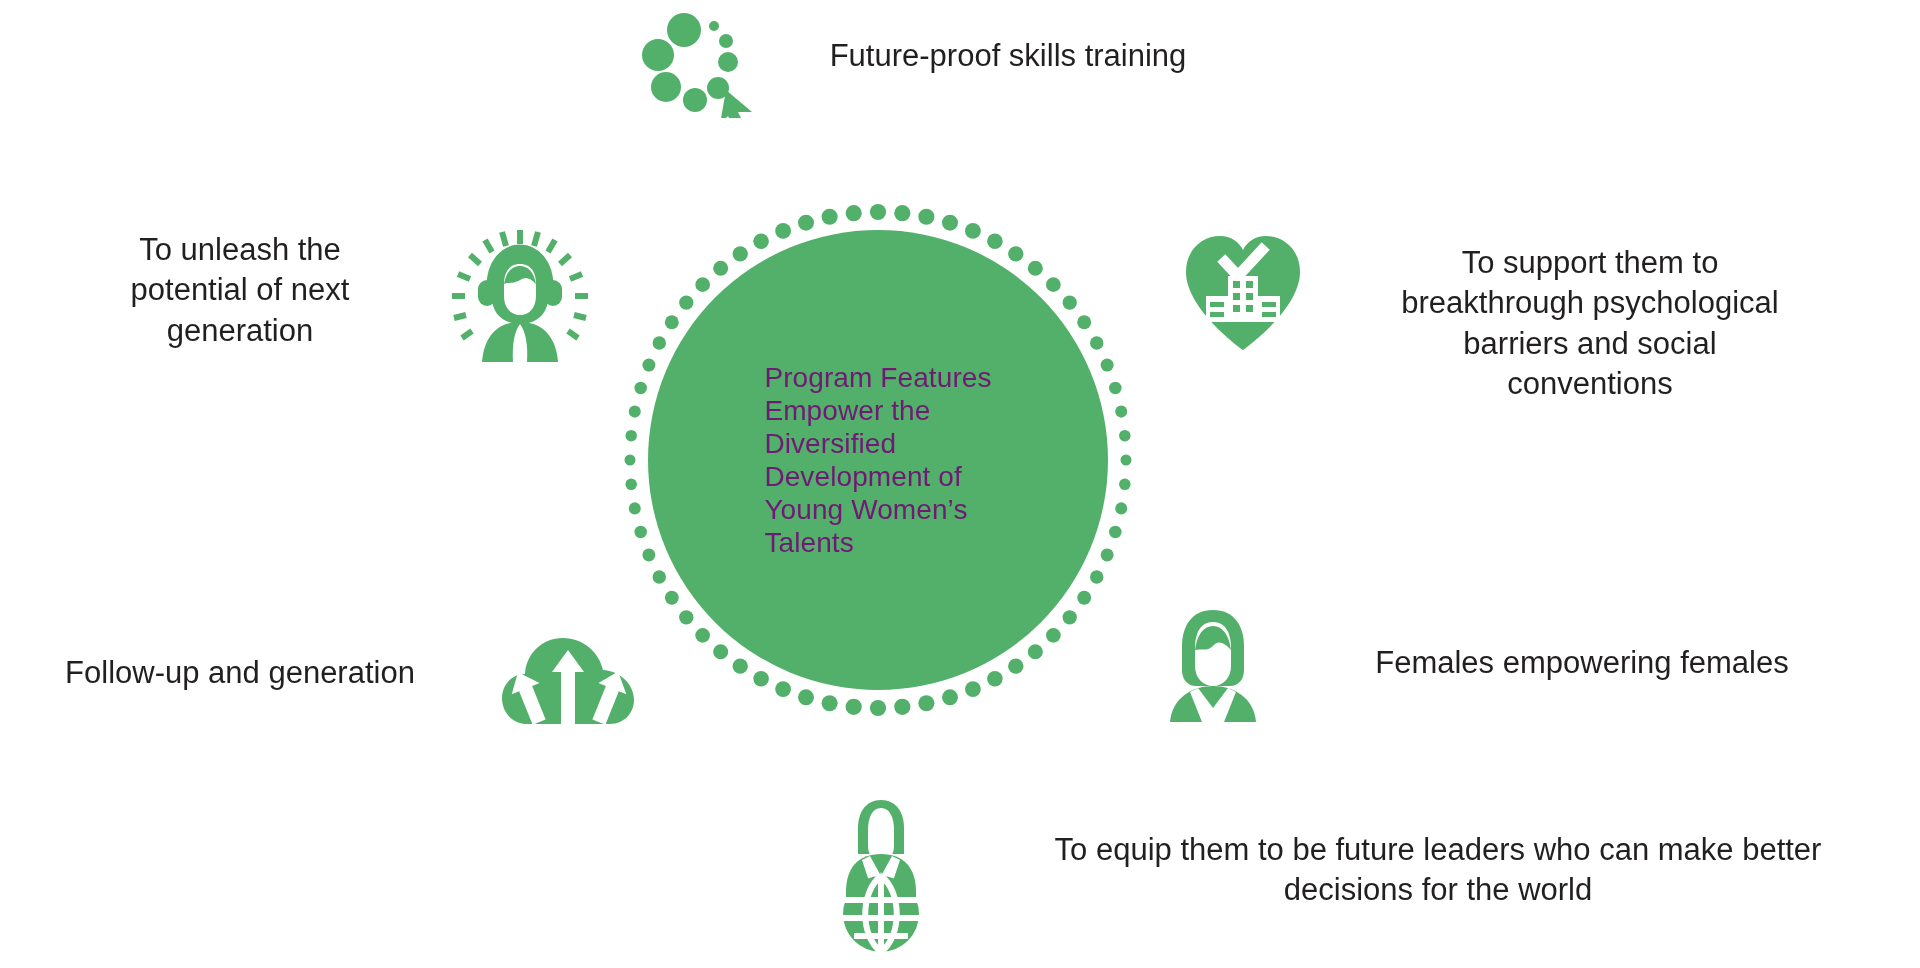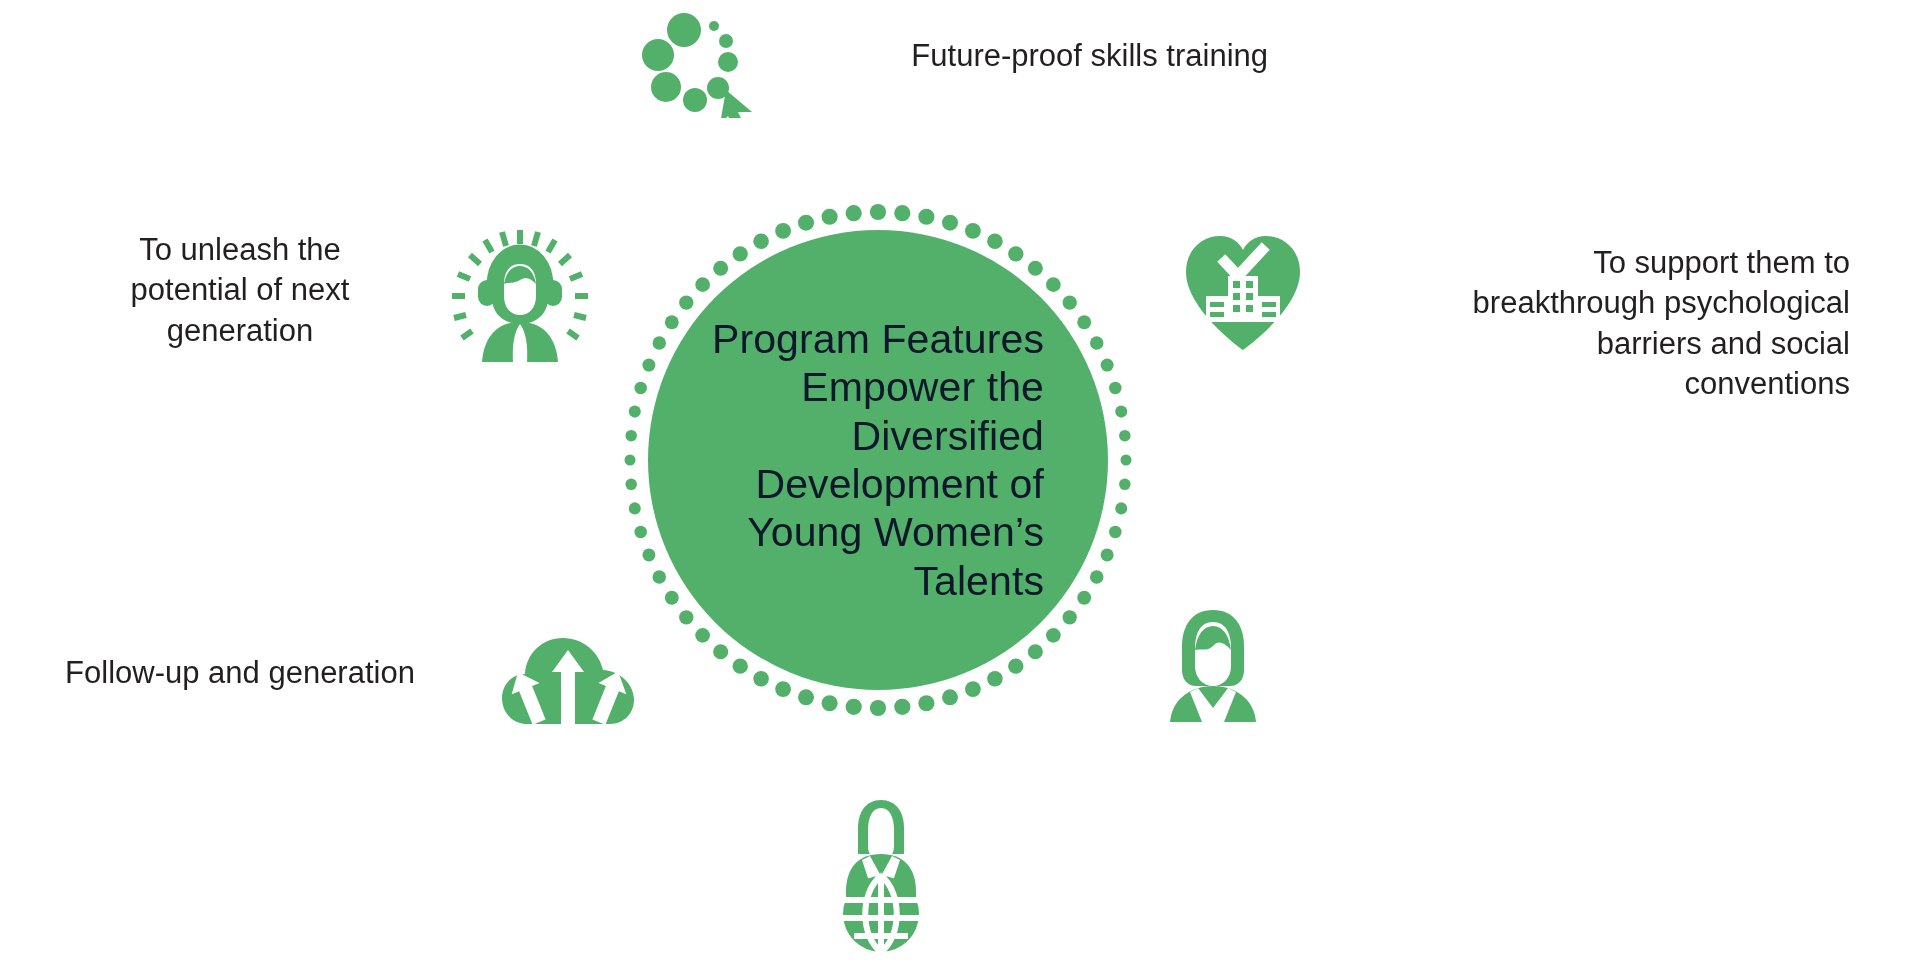--- a/index.html
+++ b/index.html
@@ -39,40 +39,40 @@
     top: 36px;
     width: 460px;
     height: 460px;
     border-radius: 50%;
     background: #52b06a;
     display: flex;
     align-items: center;
     justify-content: center;
   }
   .hub-title {
-    color: #0f172a;
-    font-size: 41px;
+    color: #701a75;
+    font-size: 28px;
     line-height: 1.18;
-    text-align: right;
+    text-align: left;
     font-weight: 400;
     letter-spacing: 0.1px;
     padding: 0 26px;
     white-space: pre-line;
   }
 
   
   .label {
     position: absolute;
     color: #221f20;
     font-size: 31px;
     line-height: 1.30;
     font-weight: 400;
     white-space: pre-line;
   }
-  .label.right { text-align: right; }
+  .label.right { text-align: center; }
   .label.left  { text-align: center; }
 
   
   .icon {
     position: absolute;
   }
   .icon svg { display: block; }
 </style>
 </head>
 <body>
@@ -260,20 +260,21 @@
       <path d="M55 6 C34 6 24 22 24 42 L24 66 C24 76 30 82 38 82
                L72 82 C80 82 86 76 86 66 L86 42 C86 22 76 6 55 6 Z" fill="#52b06a"></path>
       <path d="M55 18 C42 18 37 30 37 44 L37 62 C37 74 45 82 55 82
                C65 82 73 74 73 62 L73 44 C73 30 68 18 55 18 Z" fill="#ffffff"></path>
       <path d="M37 46 C39 30 46 22 55 22 C64 22 71 30 73 46
                C66 38 60 36 55 42 C49 48 42 44 37 46 Z" fill="#52b06a"></path>
       <path d="M55 82 C34 82 14 94 12 118 L98 118 C96 94 76 82 55 82 Z" fill="#52b06a"></path>
       <path d="M40 84 L55 104 L70 84 L78 88 L66 118 L44 118 L32 88 Z" fill="#ffffff"></path>
     </svg>
   </div>
+  <div class="label right" style="left:1272px; top:643px; width:620px;">Females empowering females</div>
 
   <div class="icon" style="left:826px; top:796px; width:110px; height:160px;">
     <svg width="110" height="160" viewBox="0 0 110 160" aria-hidden="true">
 
       <path d="M55 4 C40 4 32 16 32 32 L32 58 L78 58 L78 32 C78 16 70 4 55 4 Z" fill="#52b06a"></path>
       <path d="M55 12 C46 12 42 22 42 34 L42 50 C42 60 48 64 55 64
                C62 64 68 60 68 50 L68 34 C68 22 64 12 55 12 Z" fill="#ffffff"></path>
 
       <path d="M55 58 C32 58 20 72 20 96 L20 112 L90 112 L90 96
                C90 72 78 58 55 58 Z" fill="#52b06a"></path>
@@ -286,20 +287,22 @@
       <g stroke="#ffffff" stroke-width="6" fill="none">
         <line x1="18" y1="104" x2="92" y2="104"></line>
         <line x1="17" y1="122" x2="93" y2="122"></line>
         <line x1="28" y1="140" x2="82" y2="140"></line>
         <line x1="55" y1="80" x2="55" y2="156"></line>
         <path d="M55 80 C34 96 34 140 55 156"></path>
         <path d="M55 80 C76 96 76 140 55 156"></path>
       </g>
     </svg>
   </div>
+  <div class="label right" style="left:958px; top:830px; width:960px;">To equip them to be future leaders who can make better
+decisions for the world</div>
 
   <div class="label left" style="left:10px; top:653px; width:460px;">Follow-up and generation</div>
   <div class="icon" style="left:498px; top:628px; width:140px; height:104px;">
     <svg width="140" height="104" viewBox="0 0 140 104" aria-hidden="true">
       <path d="M30 96 C14 96 4 84 4 70 C4 57 14 46 27 46
                C28 26 44 10 65 10 C85 10 101 24 105 42
                C122 43 136 56 136 72 C136 85 126 96 112 96 Z" fill="#52b06a"></path>
 
       <path d="M70 22 L86 44 L77 44 L77 96 L63 96 L63 44 L54 44 Z" fill="#ffffff"></path>
 

